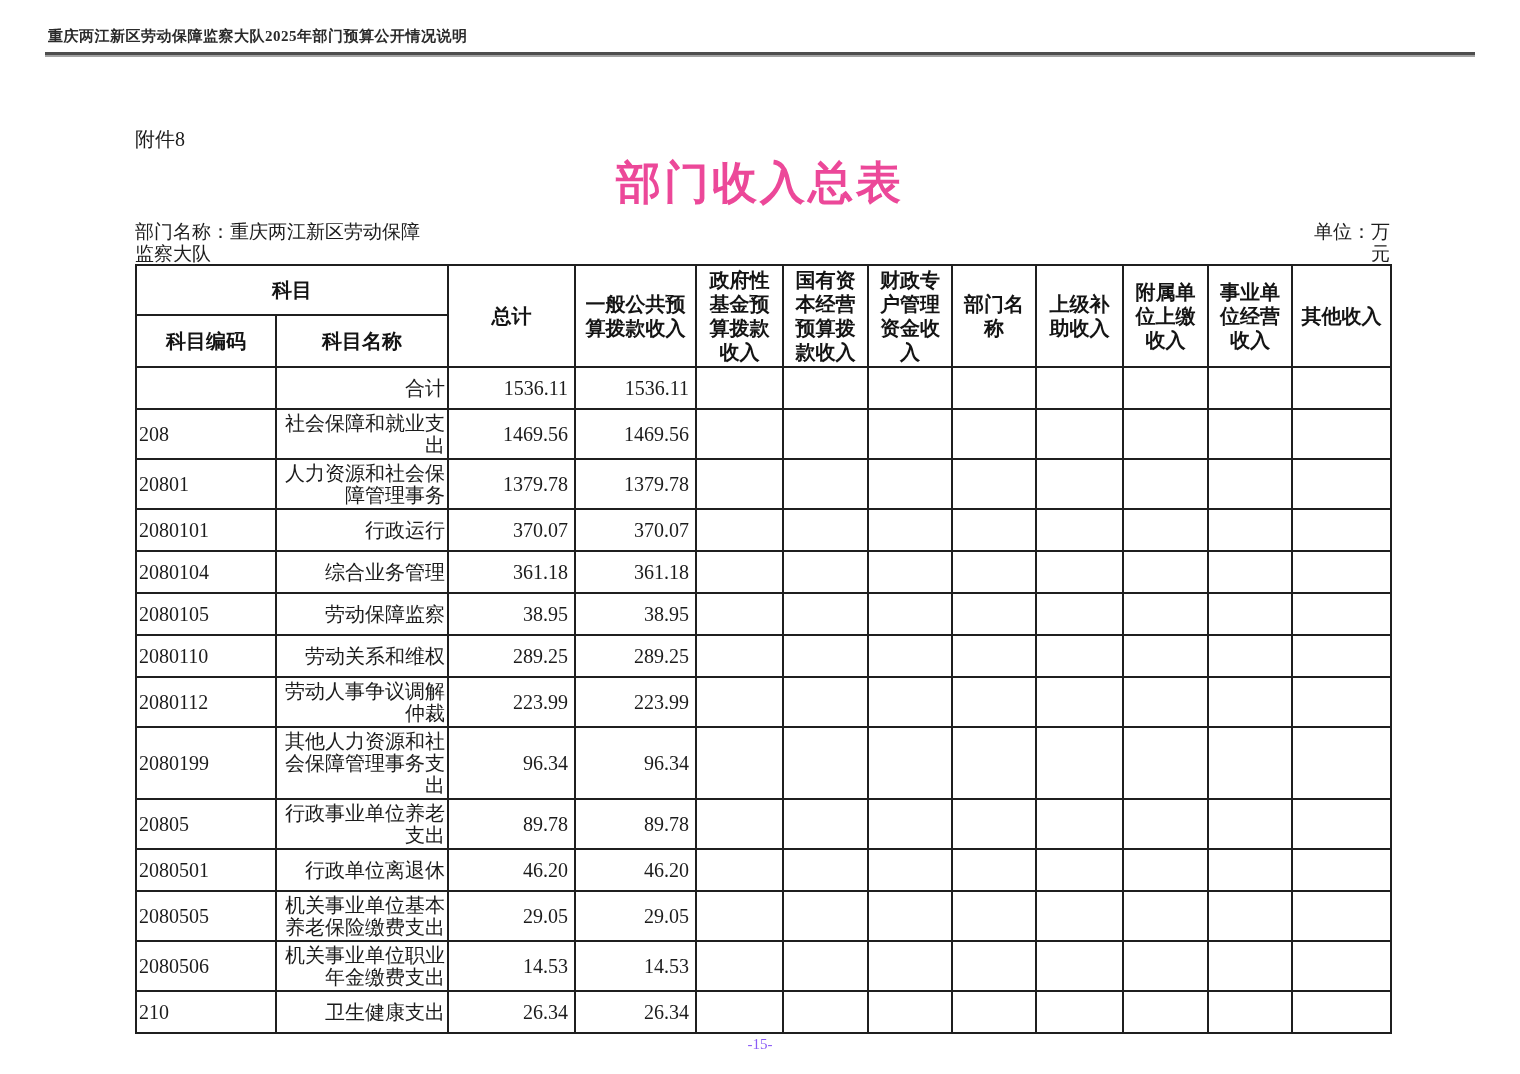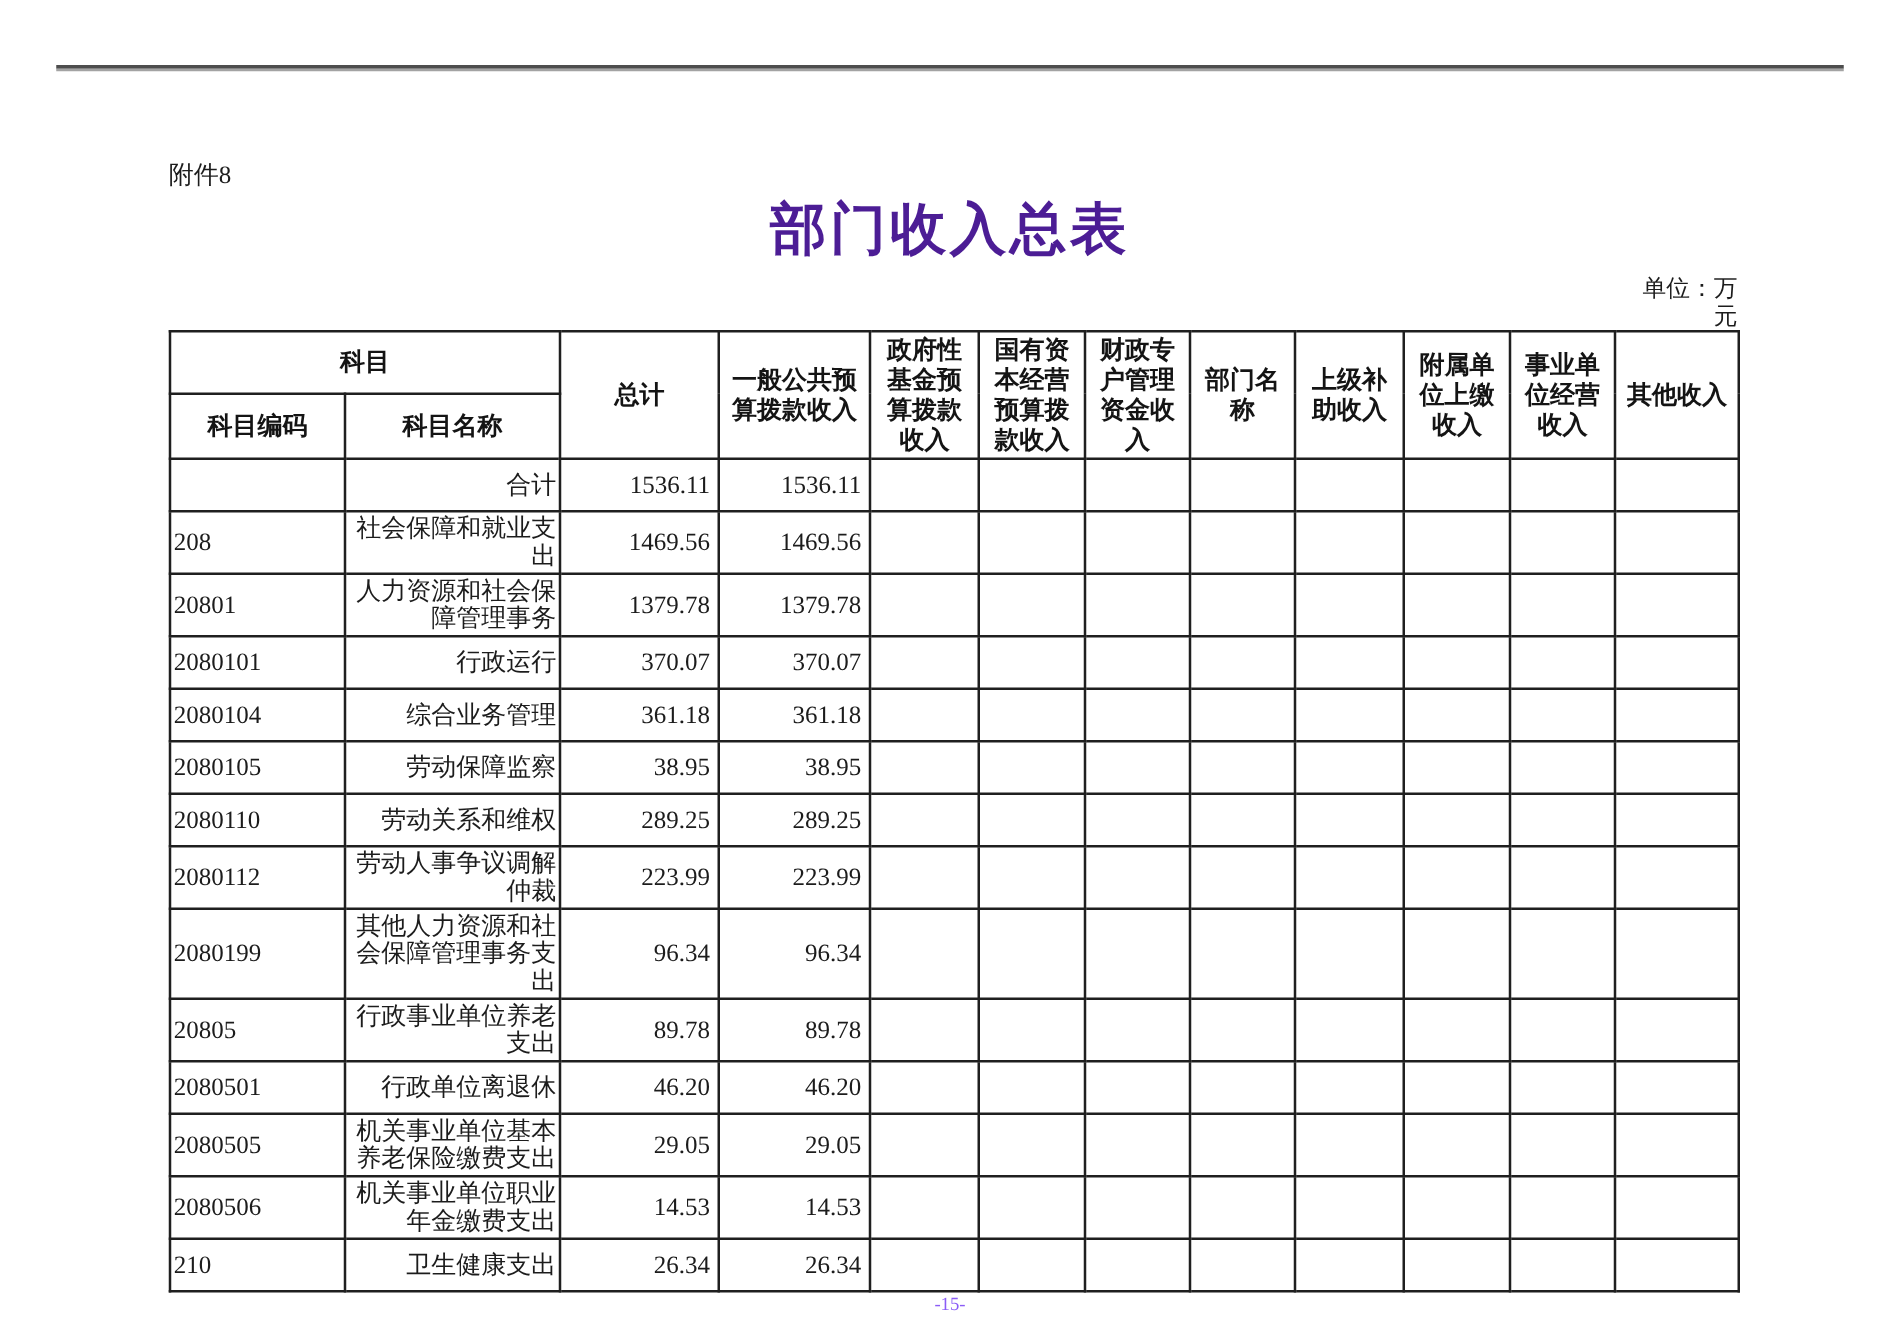--- a/index.html
+++ b/index.html
@@ -40,21 +40,21 @@
   }
   .doc-title {
     position: absolute;
     left: 0;
     right: 0;
     top: 153px;
     text-align: center;
     font-size: 45px;
     font-weight: bold;
     letter-spacing: 3px;
-    color: #4c1d95;
+    color: #ec4899;
   }
   .meta-left {
     position: absolute;
     left: 135px;
     top: 221px;
     width: 298px;
     font-size: 19px;
     line-height: 22px;
   }
   .meta-right {
@@ -107,25 +107,27 @@
     text-align: center;
     font-size: 15px;
     color: #8b5cf6;
   }
 </style>
 </head>
 <body>
 
 <div class="page">
 
+  <div class="doc-header-note">重庆两江新区劳动保障监察大队2025年部门预算公开情况说明</div>
   <div class="doc-header-rule"></div>
 
   <div class="attachment-label">附件8</div>
   <div class="doc-title">部门收入总表</div>
 
+  <div class="meta-left">部门名称：重庆两江新区劳动保障监察大队</div>
   <div class="meta-right">单位：万元</div>
 
   <table class="income-table">
     <colgroup>
       <col style="width:140px">
         <col style="width:172px">
         <col style="width:127px">
         <col style="width:121px">
       <col style="width:87px">
         <col style="width:85px">

